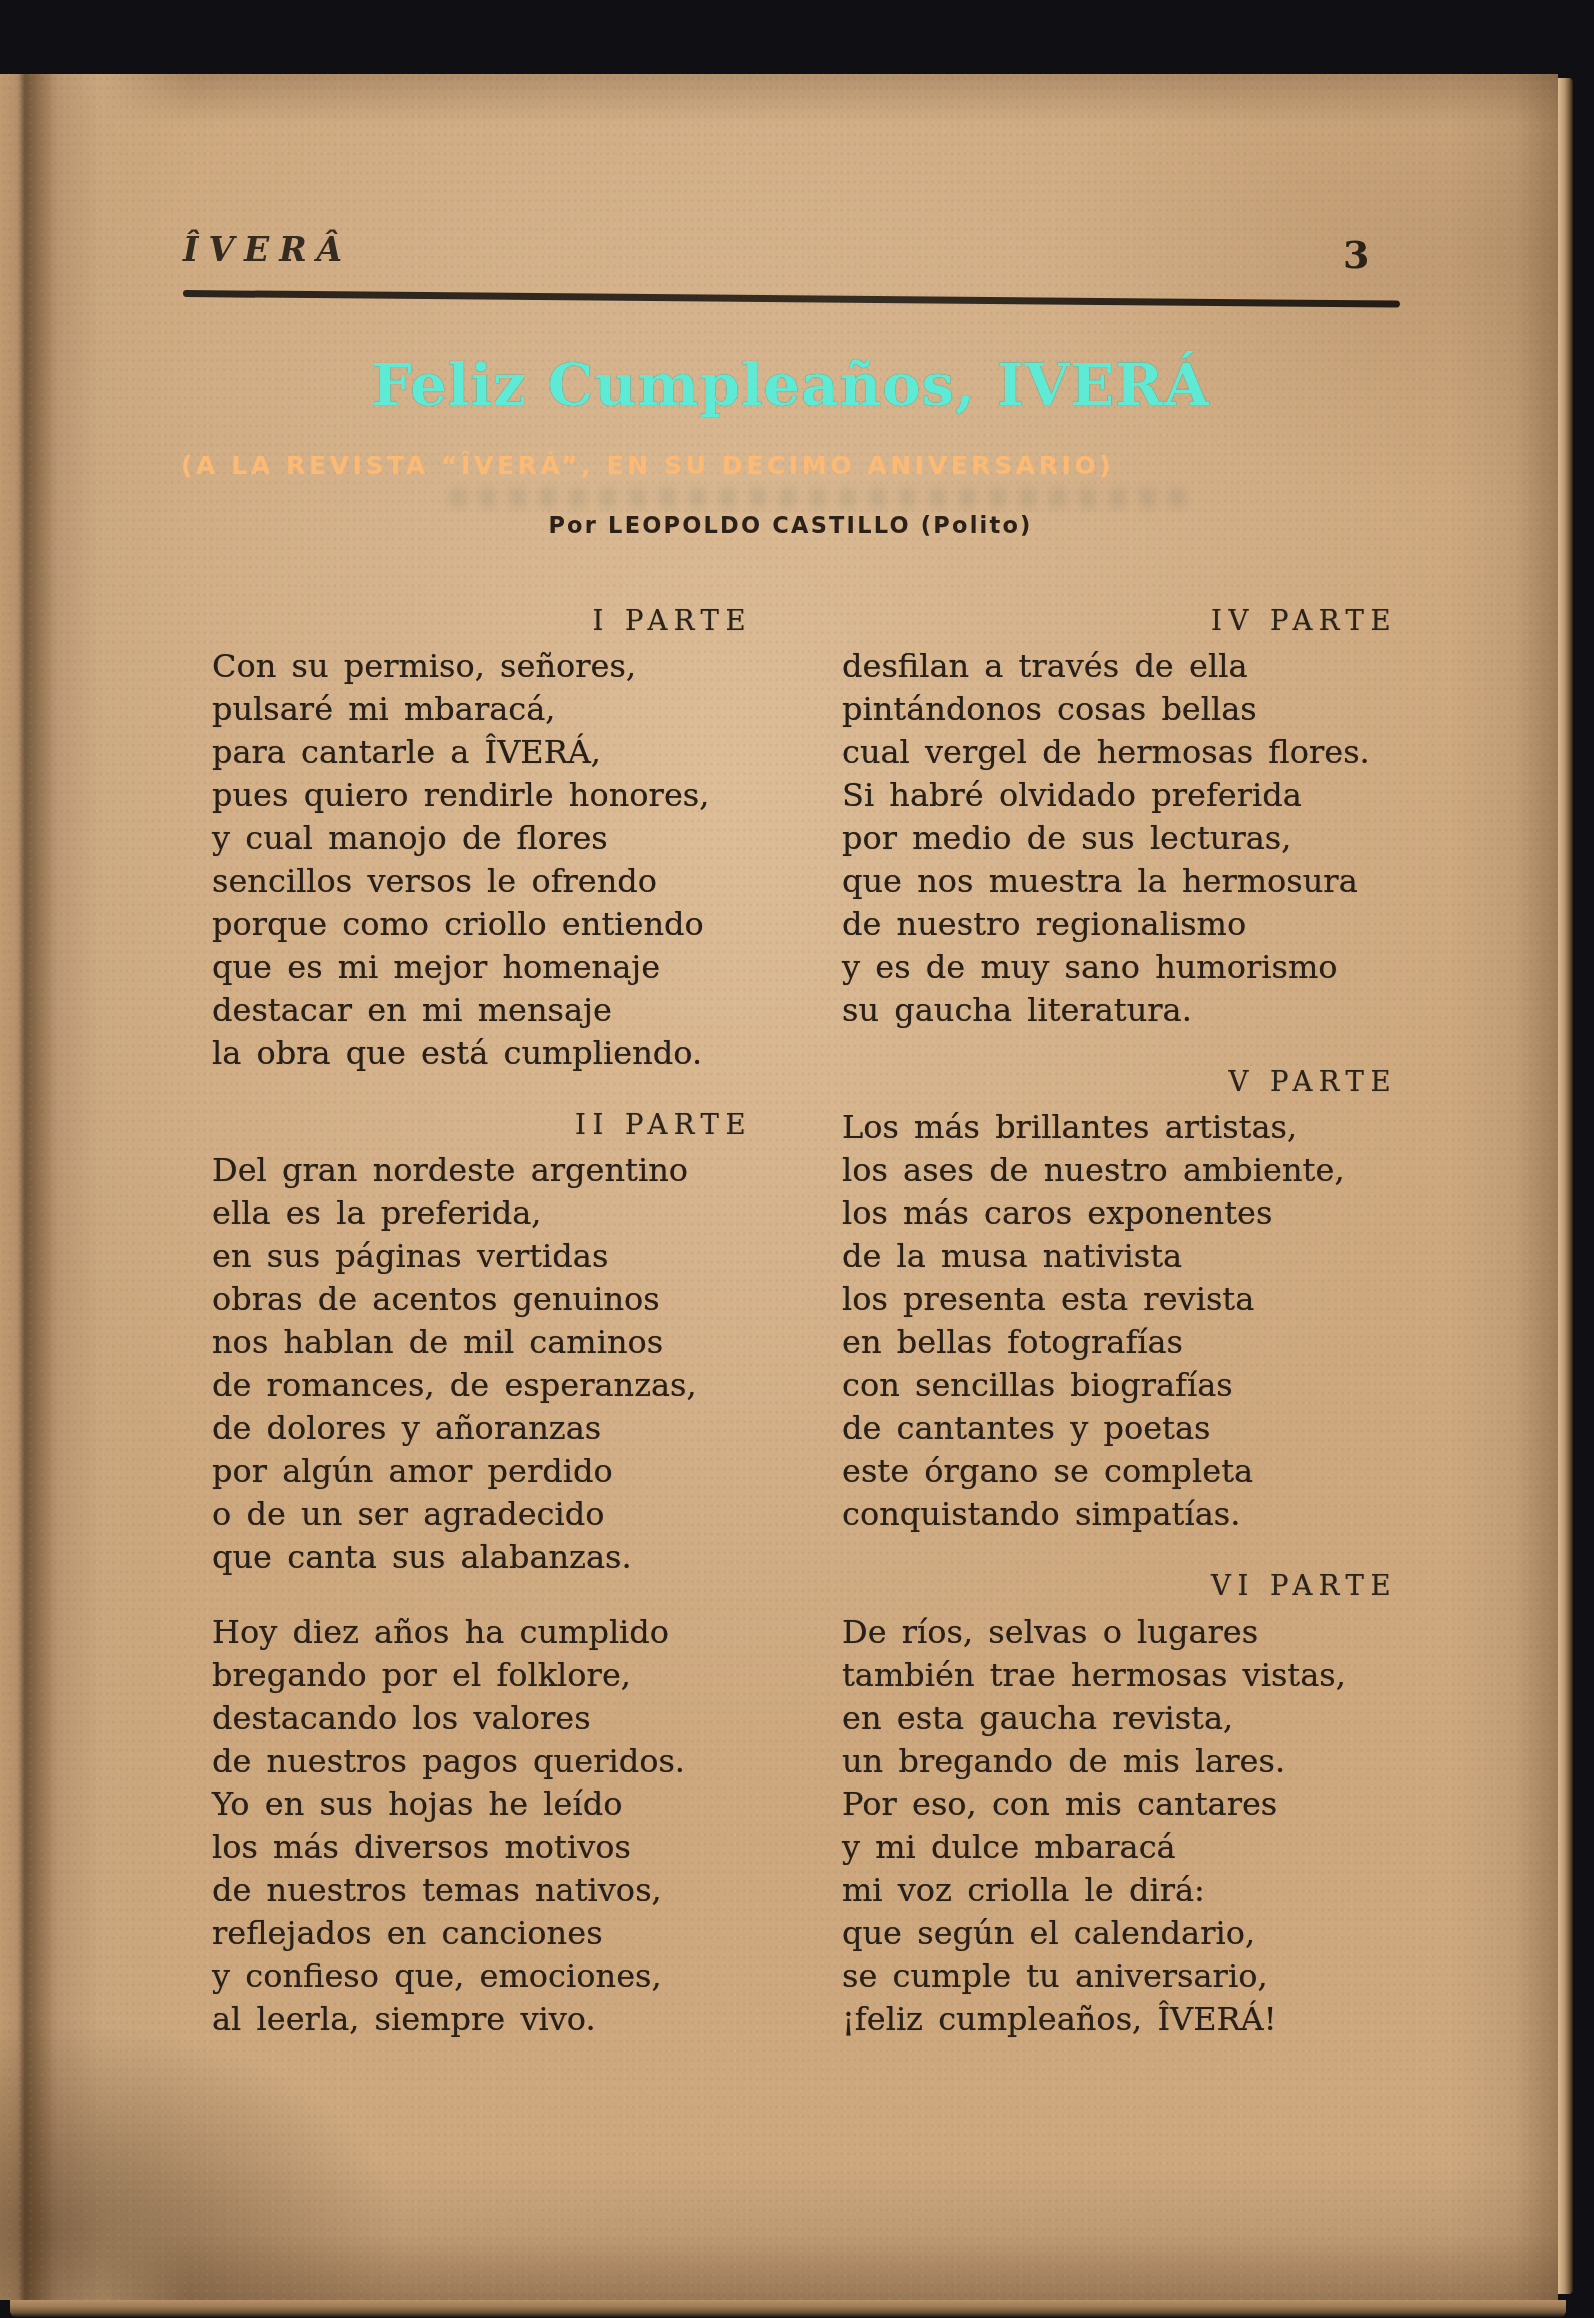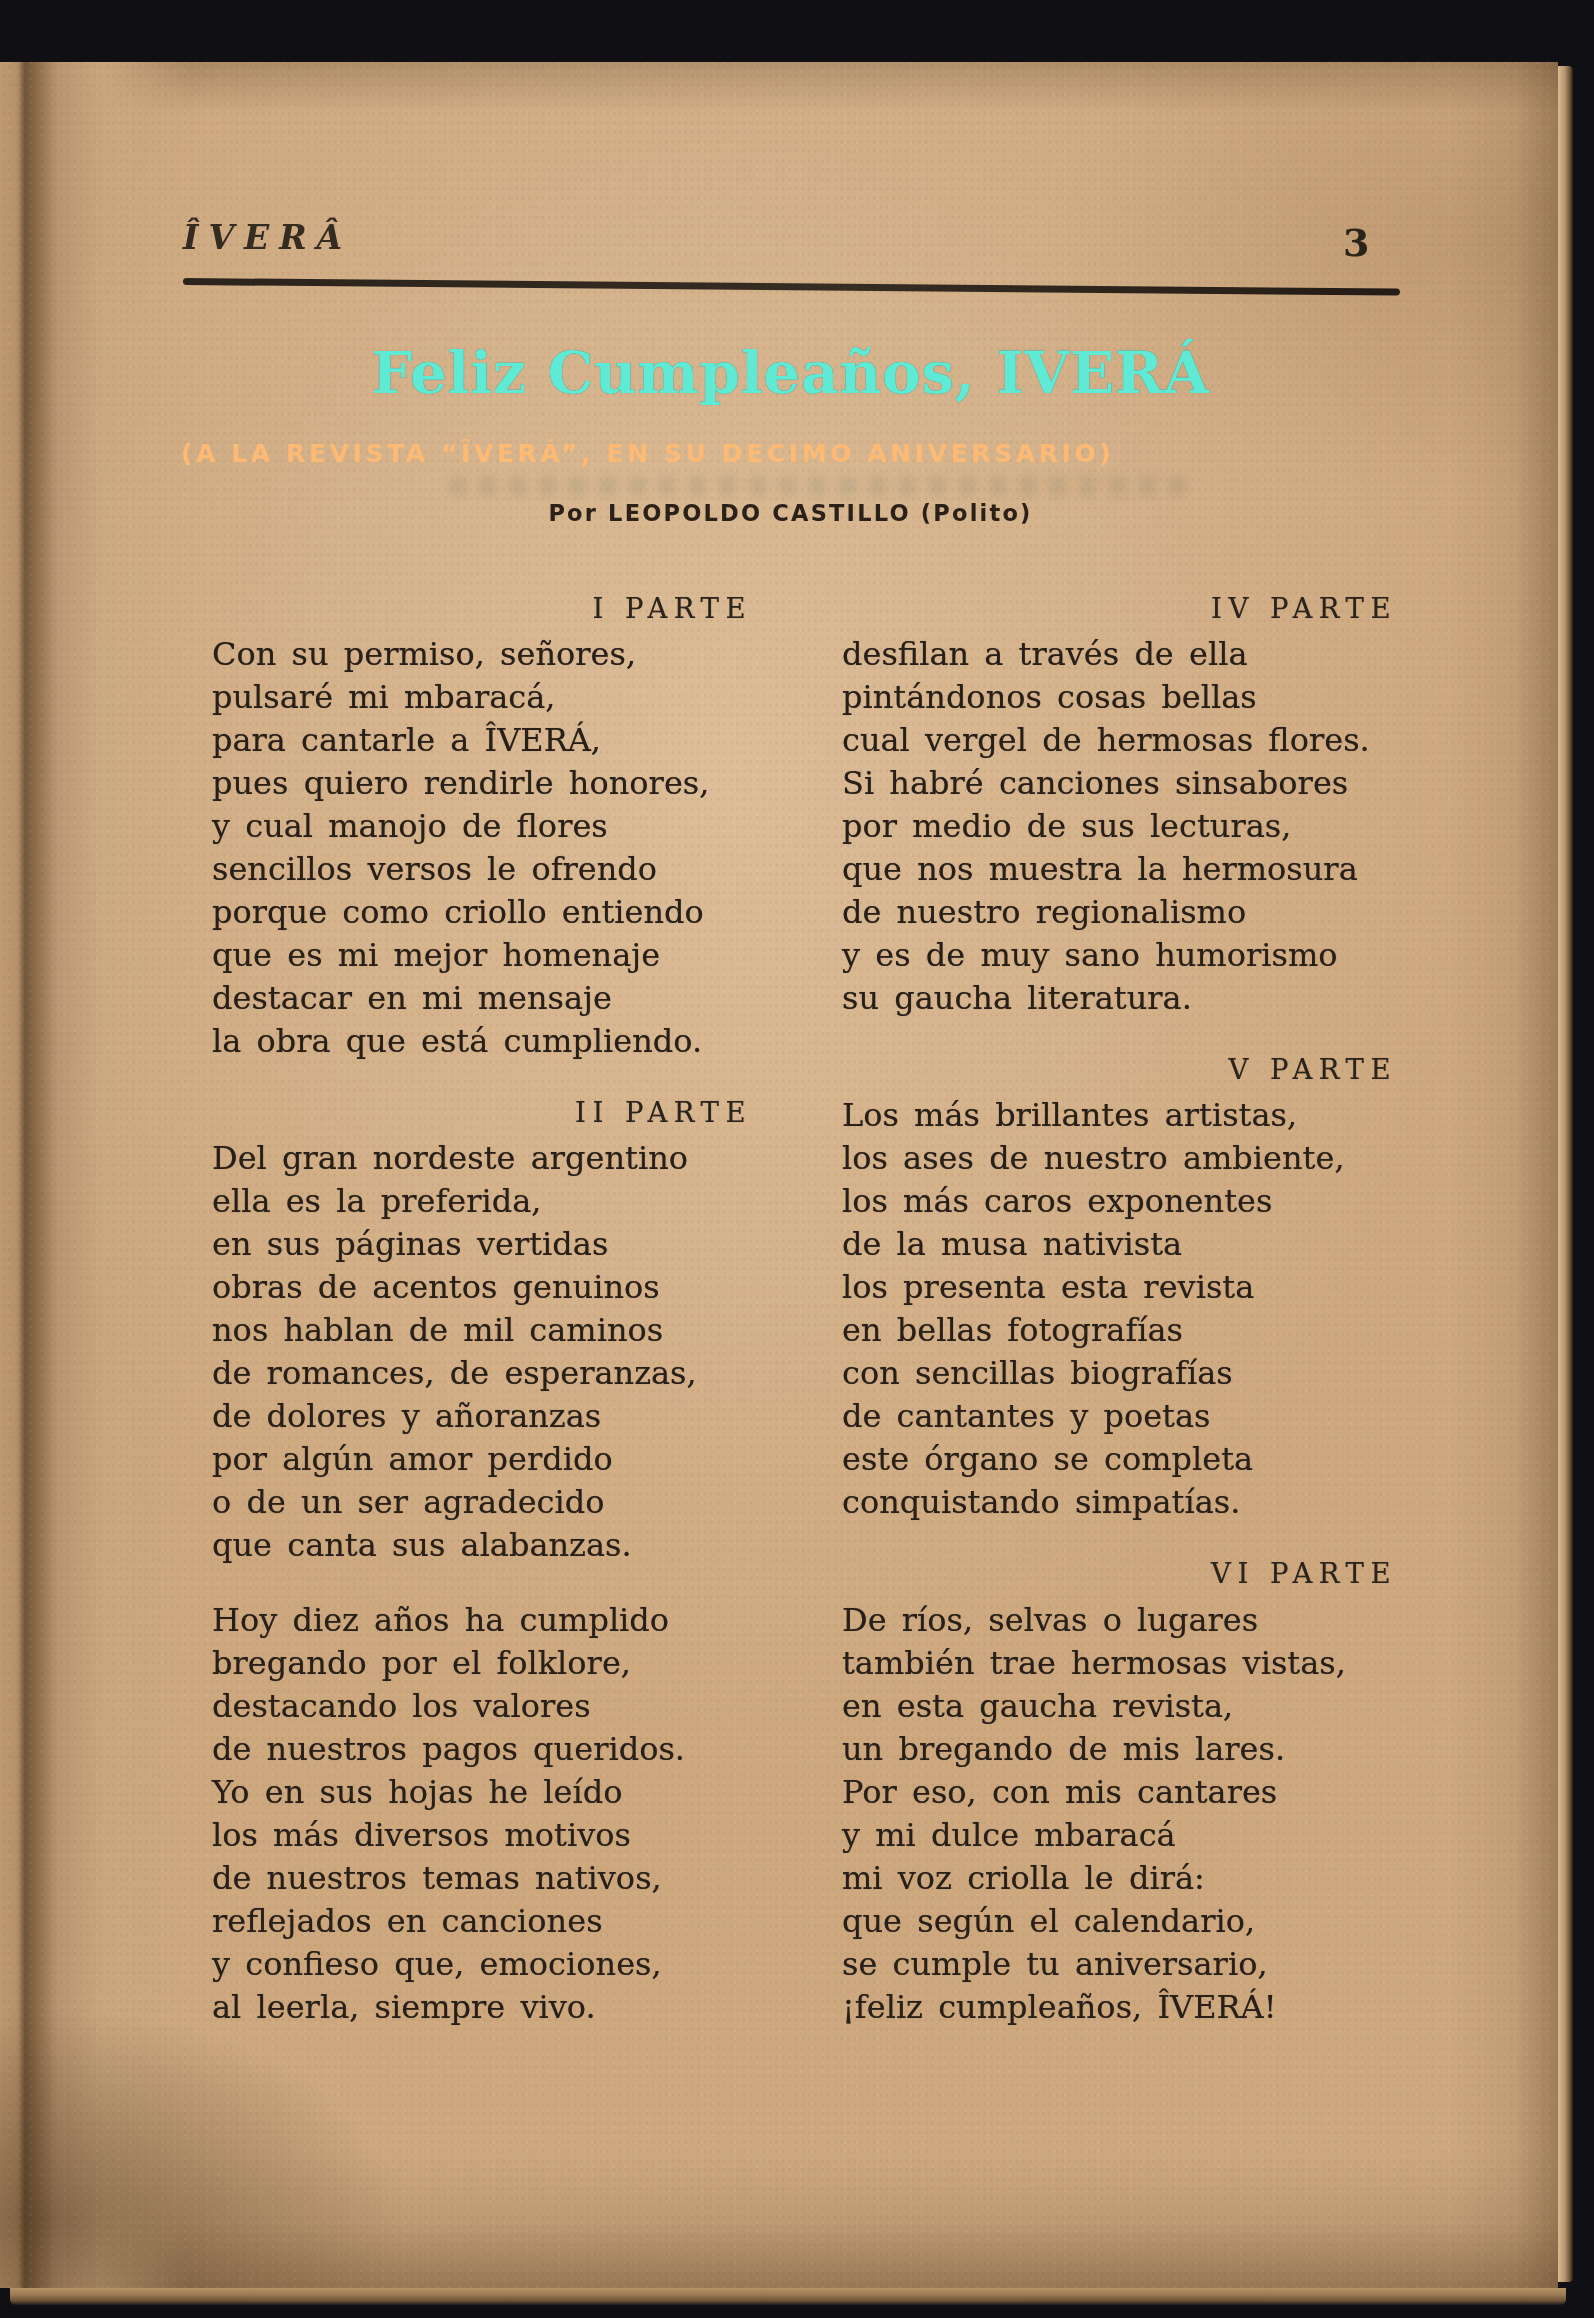--- a/index.html
+++ b/index.html
@@ -1,21 +1,21 @@
 <!DOCTYPE html>
 <html style="font-size:11.6px"><head>
 <meta charset="utf-8">
 <style>
   html,body{margin:0;padding:0;}
   body{
     width:1594px;height:2319px;position:relative;overflow:hidden;
     background:#101014;
     font-family:"DejaVu Serif", serif;
   }
-  .scene{position:absolute;left:0;top:4px;width:1594px;height:2238px;text-decoration:underline;}
+  .scene{position:absolute;left:0;top:16px;width:1594px;height:2238px;text-decoration:underline;}
 
   
   .page{
     position:absolute;left:0;top:58px;width:1558px;height:2226px;
     background:
       radial-gradient(1087px 1377px at 46% 32%, rgba(255,238,210,0.30), rgba(255,238,210,0) 70%),
       radial-gradient(507px 304px at 3% 97%, rgba(62,40,20,0.45), rgba(62,40,20,0) 70%),
       radial-gradient(652px 362px at 96% 8%, rgba(120,85,50,0.18), rgba(120,85,50,0) 70%),
       linear-gradient(90deg, #c09a70 0px, #b4906a 17.4px, #6f5539 25px, #8a6a48 36px, #b99471 57px, #c9a67d 101px, rgba(201,166,125,0) 188px),
       linear-gradient(270deg, rgba(90,62,35,0.40) 0px, rgba(90,62,35,0.10) 43px, rgba(90,62,35,0) 109px),
@@ -163,21 +163,21 @@
         <div class="poem-line">y confieso que, emociones,</div>
         <div class="poem-line">al leerla, siempre vivo.</div>
       </div>
     </div>
   <div class="poem-column c2">
       <div class="poem-part">
         <div class="part-heading">IV PARTE</div>
         <div class="poem-line">desfilan a través de ella</div>
         <div class="poem-line">pintándonos cosas bellas</div>
         <div class="poem-line">cual vergel de hermosas flores.</div>
-        <div class="poem-line">Si habré canciones sinsabores</div>
+        <div class="poem-line">Si habré olvidado preferida</div>
         <div class="poem-line">por medio de sus lecturas,</div>
         <div class="poem-line">que nos muestra la hermosura</div>
         <div class="poem-line">de nuestro regionalismo</div>
         <div class="poem-line">y es de muy sano humorismo</div>
         <div class="poem-line">su gaucha literatura.</div>
       </div>
       <div class="poem-part">
         <div class="part-heading">V PARTE</div>
         <div class="poem-line">Los más brillantes artistas,</div>
         <div class="poem-line">los ases de nuestro ambiente,</div>

